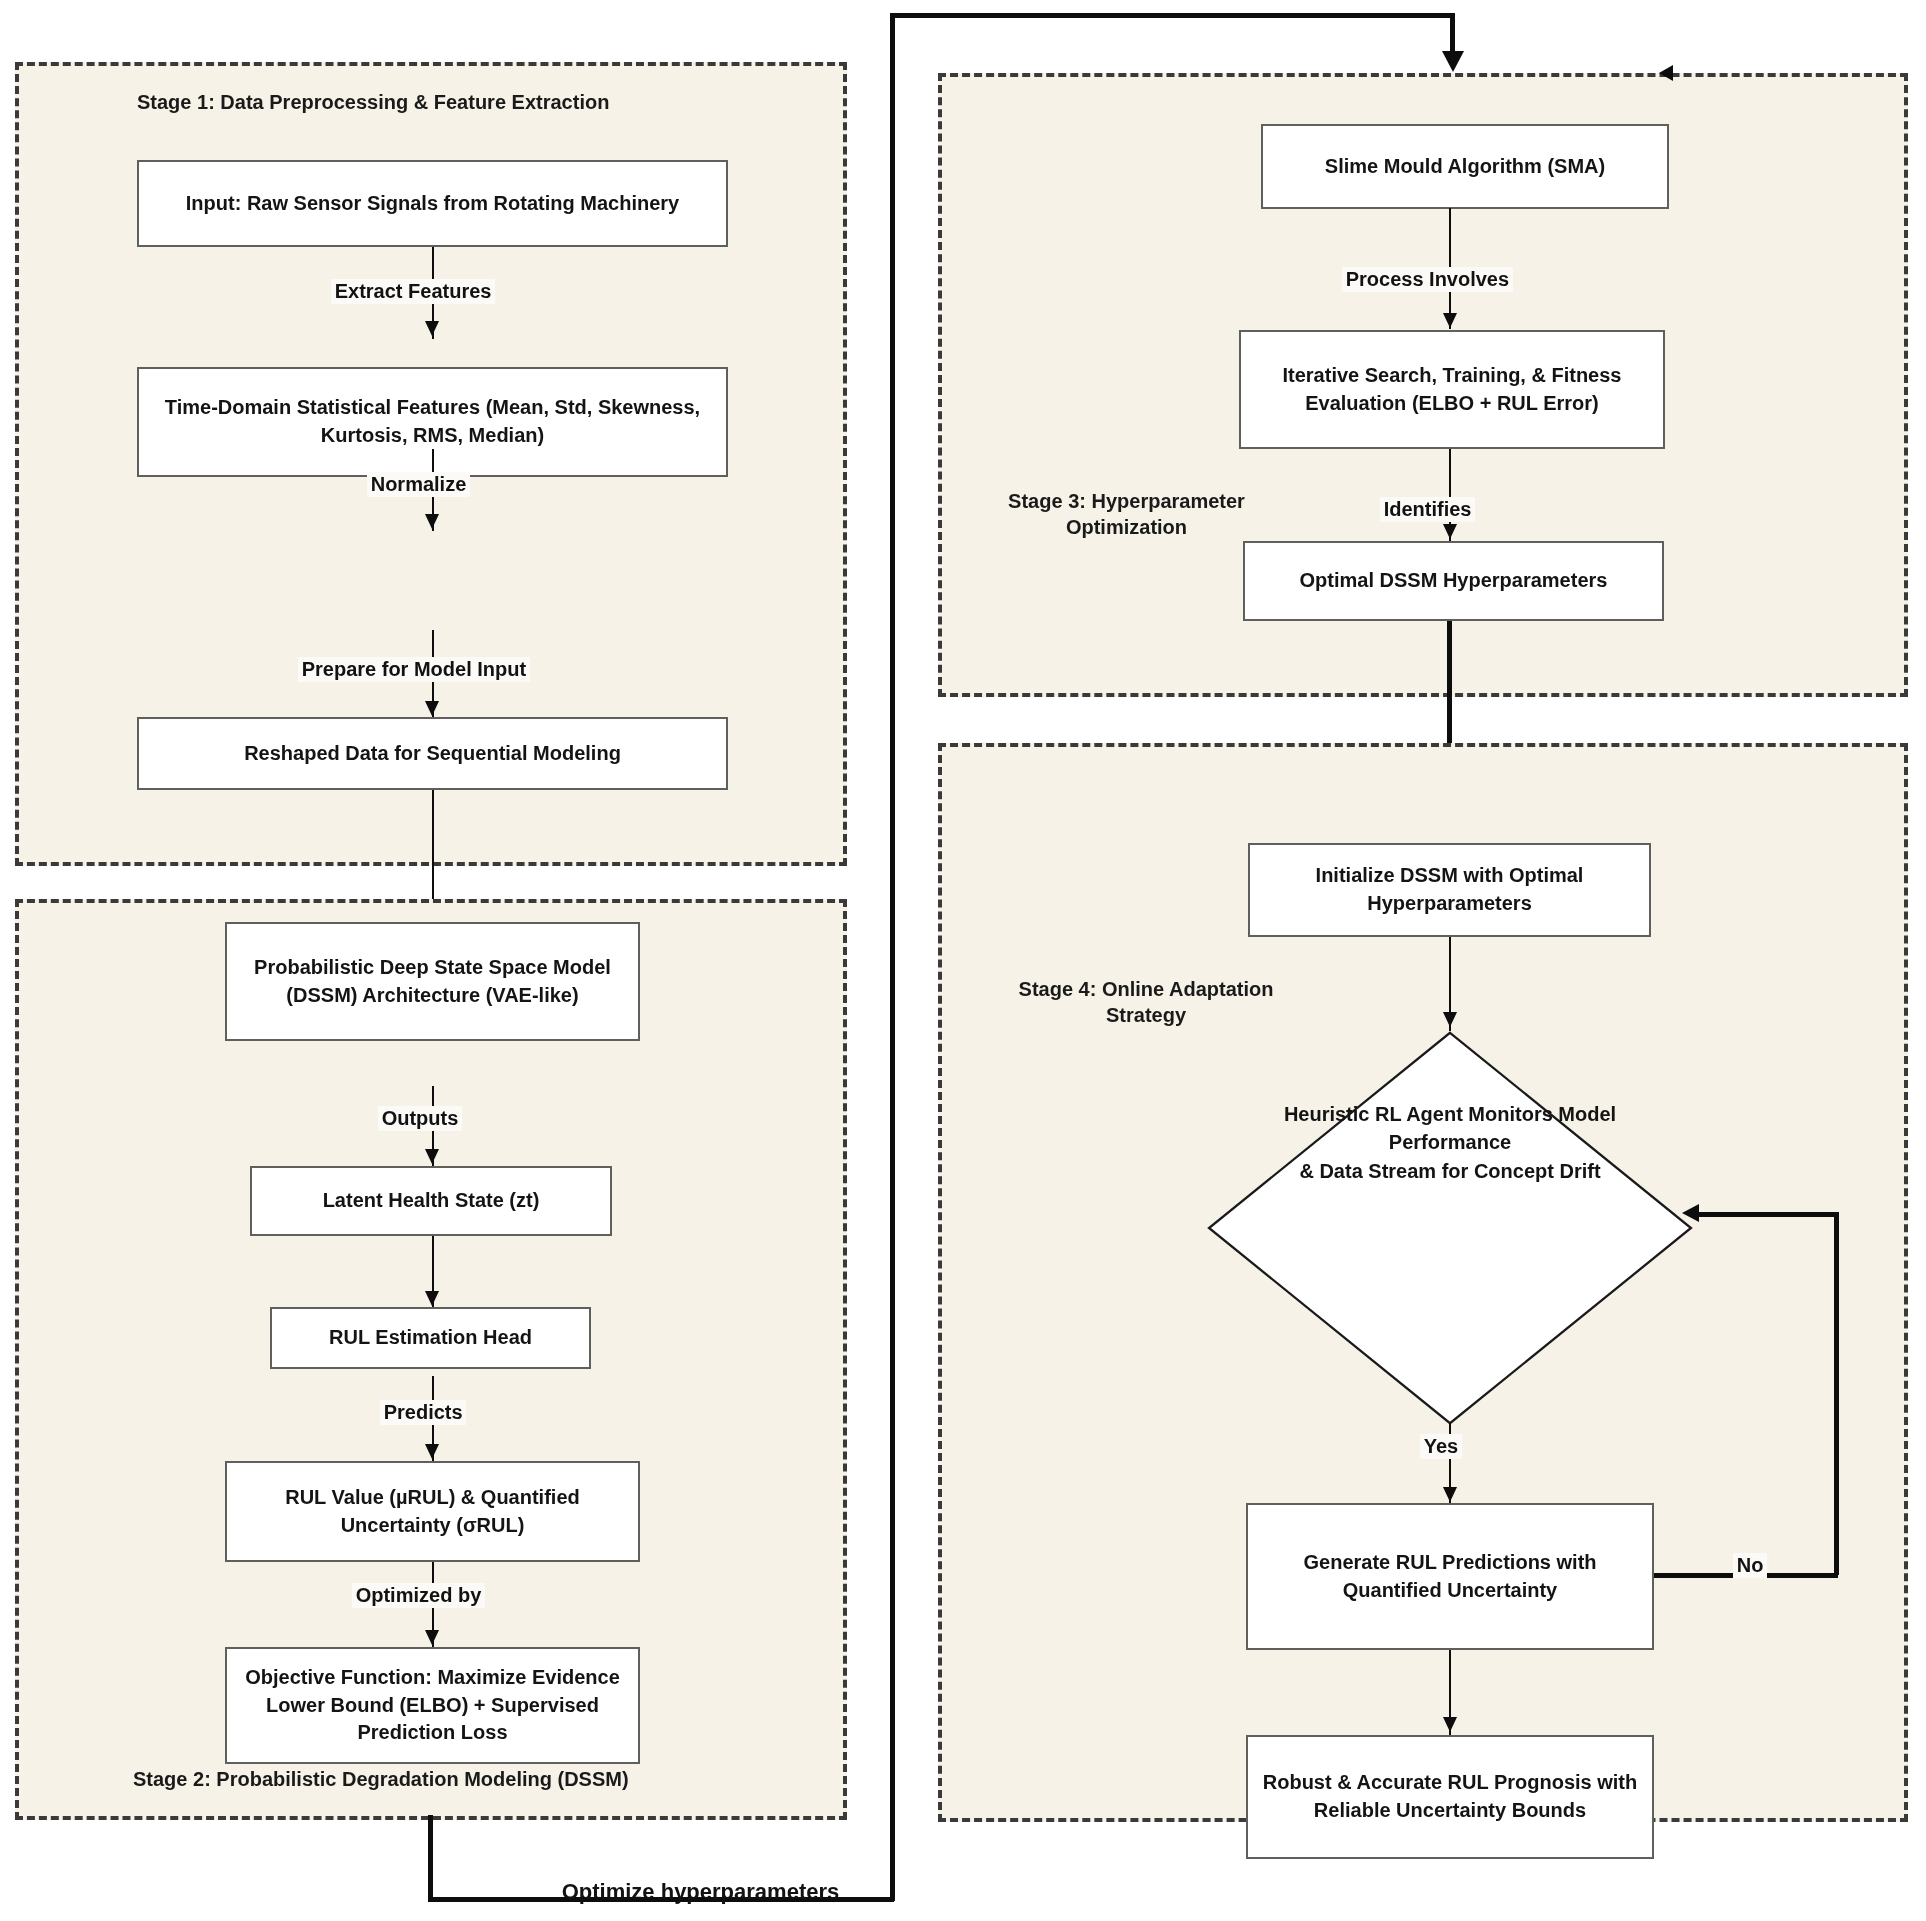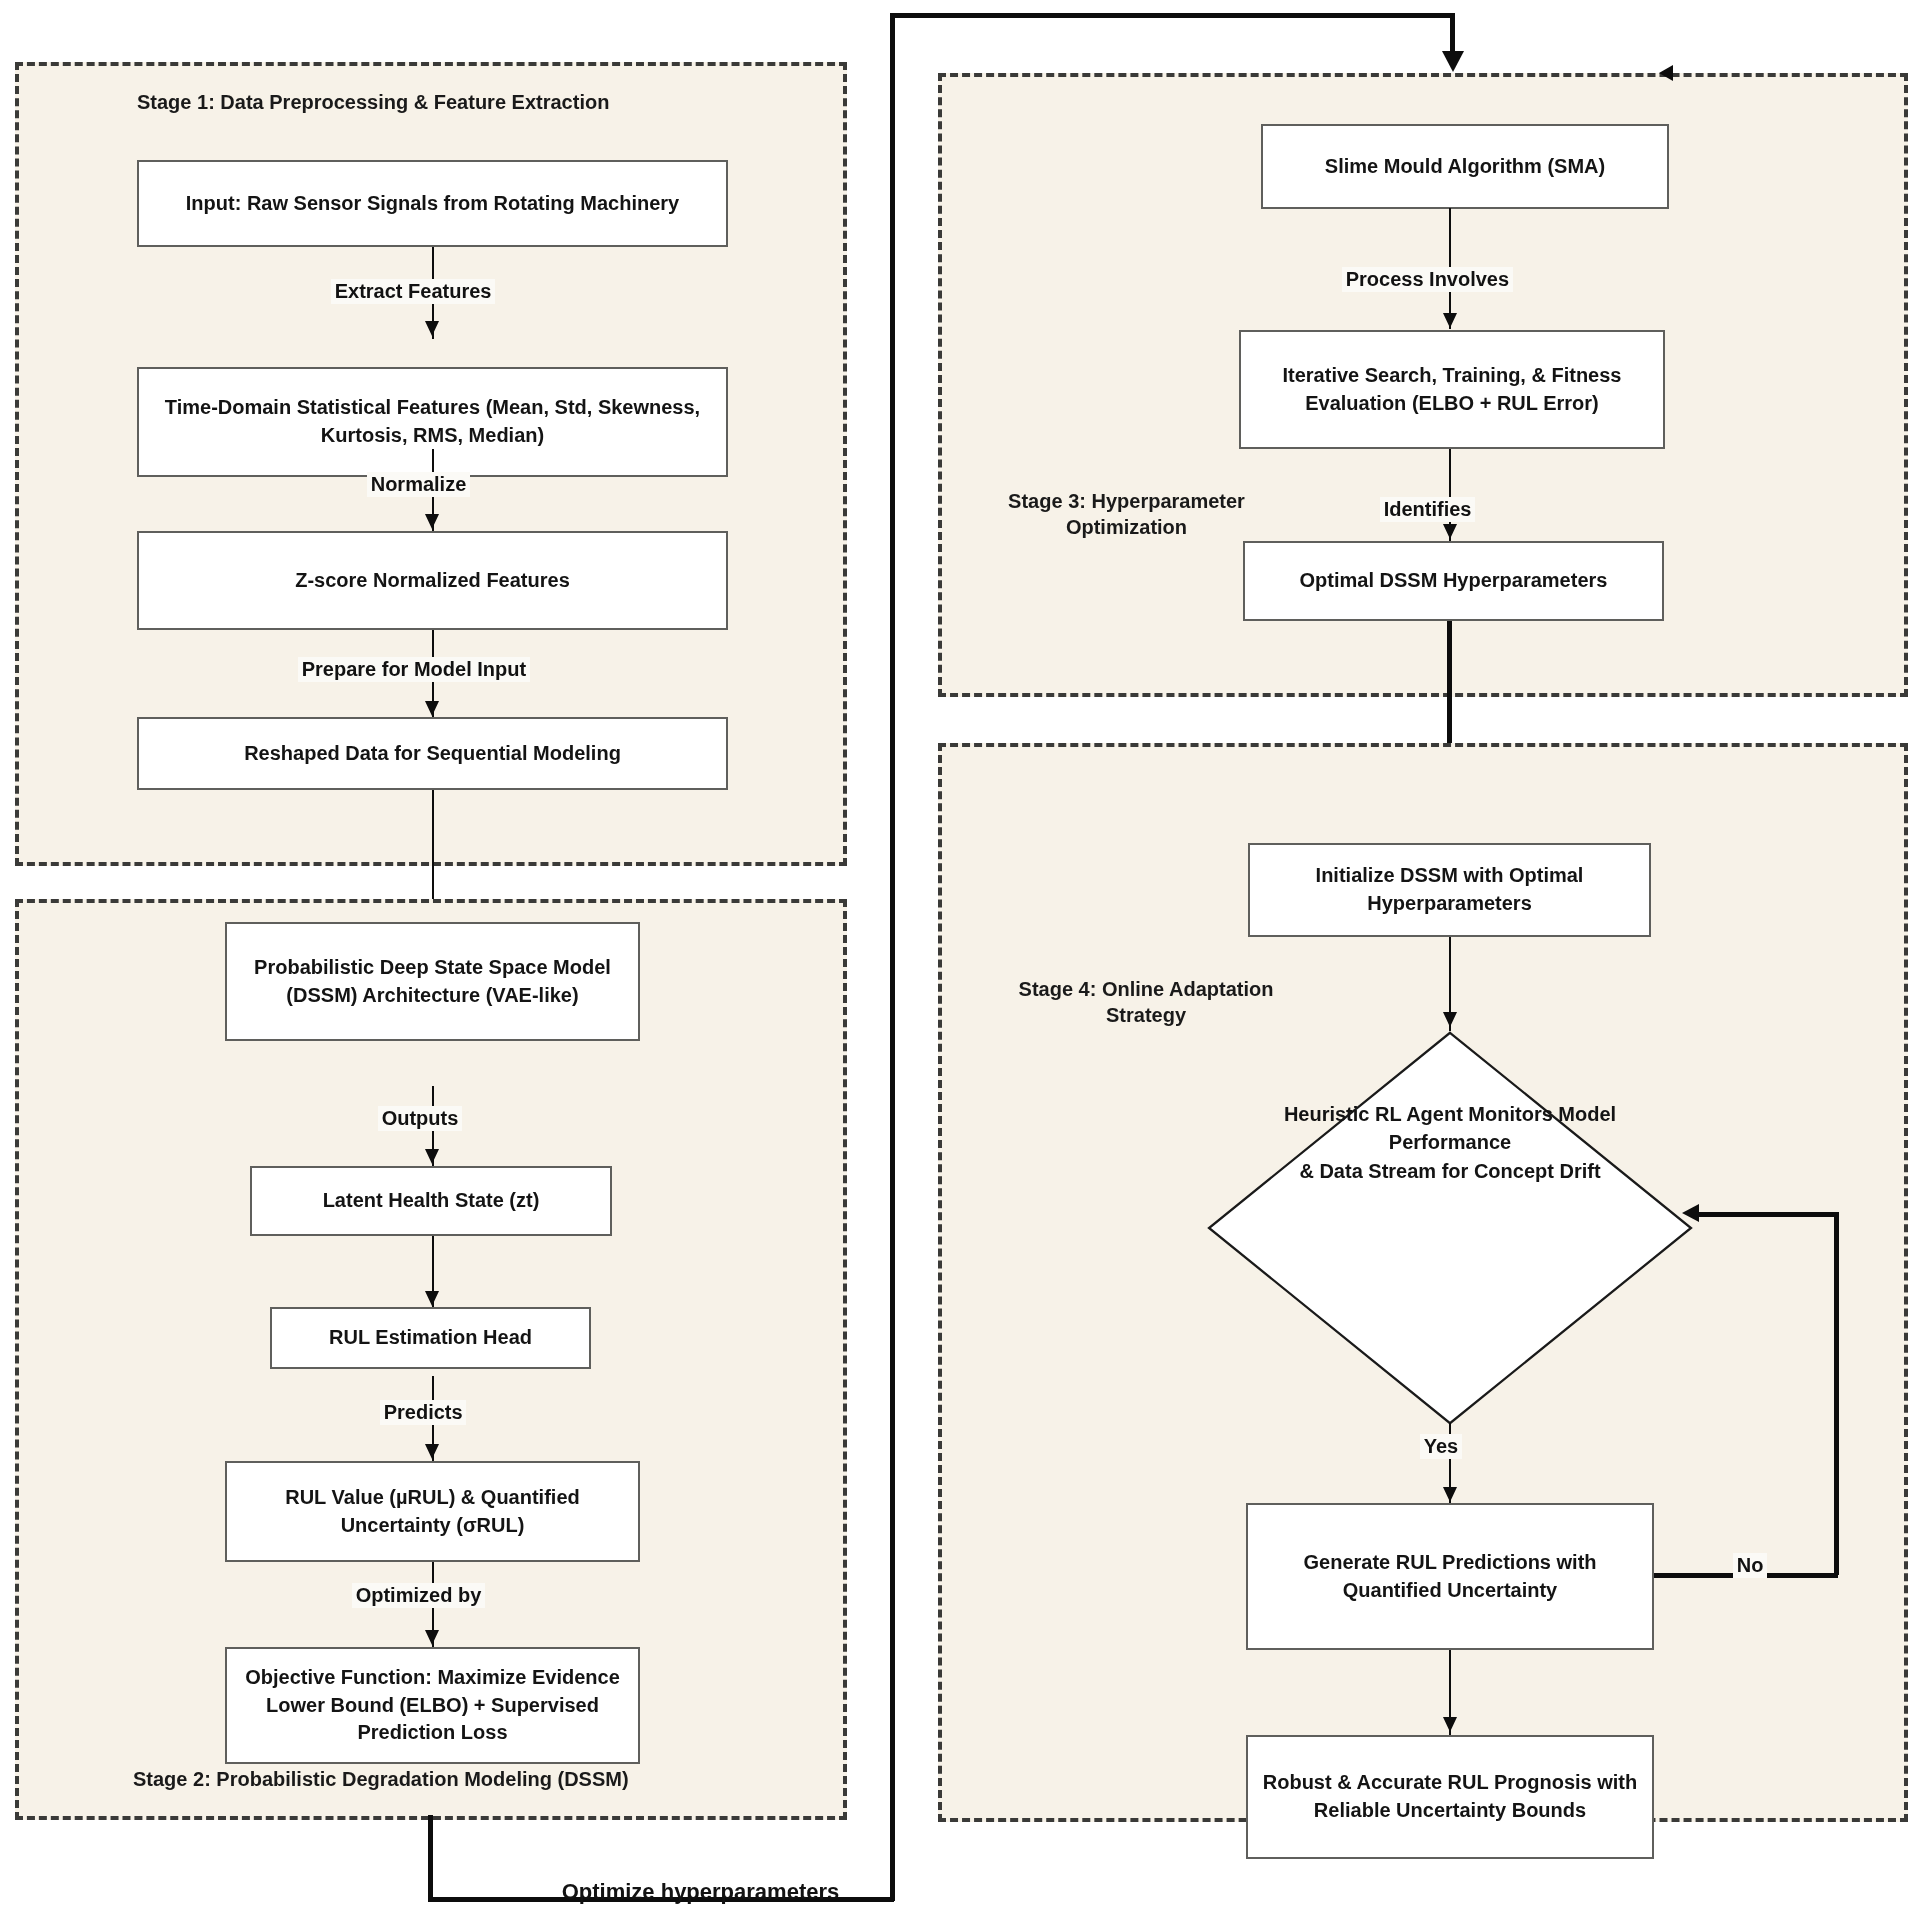--- a/index.html
+++ b/index.html
@@ -97,21 +97,20 @@
   <div class="vline" style="left:432px; top:247px; height:92px;"></div>
   <div class="arrow-down" style="left:425px; top:321px;"></div>
   <div class="edge-label" style="left:331px; top:279px; font-size:20px;">Extract Features</div>
 
   <div class="node" style="left:137px; top:339px; width:591px; height:110px; font-size:20px;margin-top:28px;">Time-Domain Statistical Features (Mean, Std, Skewness, Kurtosis, RMS, Median)</div>
 
   <div class="vline" style="left:432px; top:449px; height:82px;"></div>
   <div class="arrow-down" style="left:425px; top:514px;"></div>
   <div class="edge-label" style="left:367px; top:472px; font-size:20px;">Normalize</div>
 
-  <div class="node" style="left:137px; top:531px; width:591px; height:99px; font-size:20px;">Z-score Normalized Features</div>
 
   <div class="vline" style="left:432px; top:630px; height:87px;"></div>
   <div class="arrow-down" style="left:425px; top:701px;"></div>
   <div class="edge-label" style="left:298px; top:657px; font-size:20px;">Prepare for Model Input</div>
 
   <div class="node" style="left:137px; top:717px; width:591px; height:73px; font-size:20px;">Reshaped Data for Sequential Modeling</div>
 
   <div class="vline" style="left:432px; top:790px; height:176px;"></div>
   <div class="arrow-down" style="left:425px; top:950px;"></div>
 

